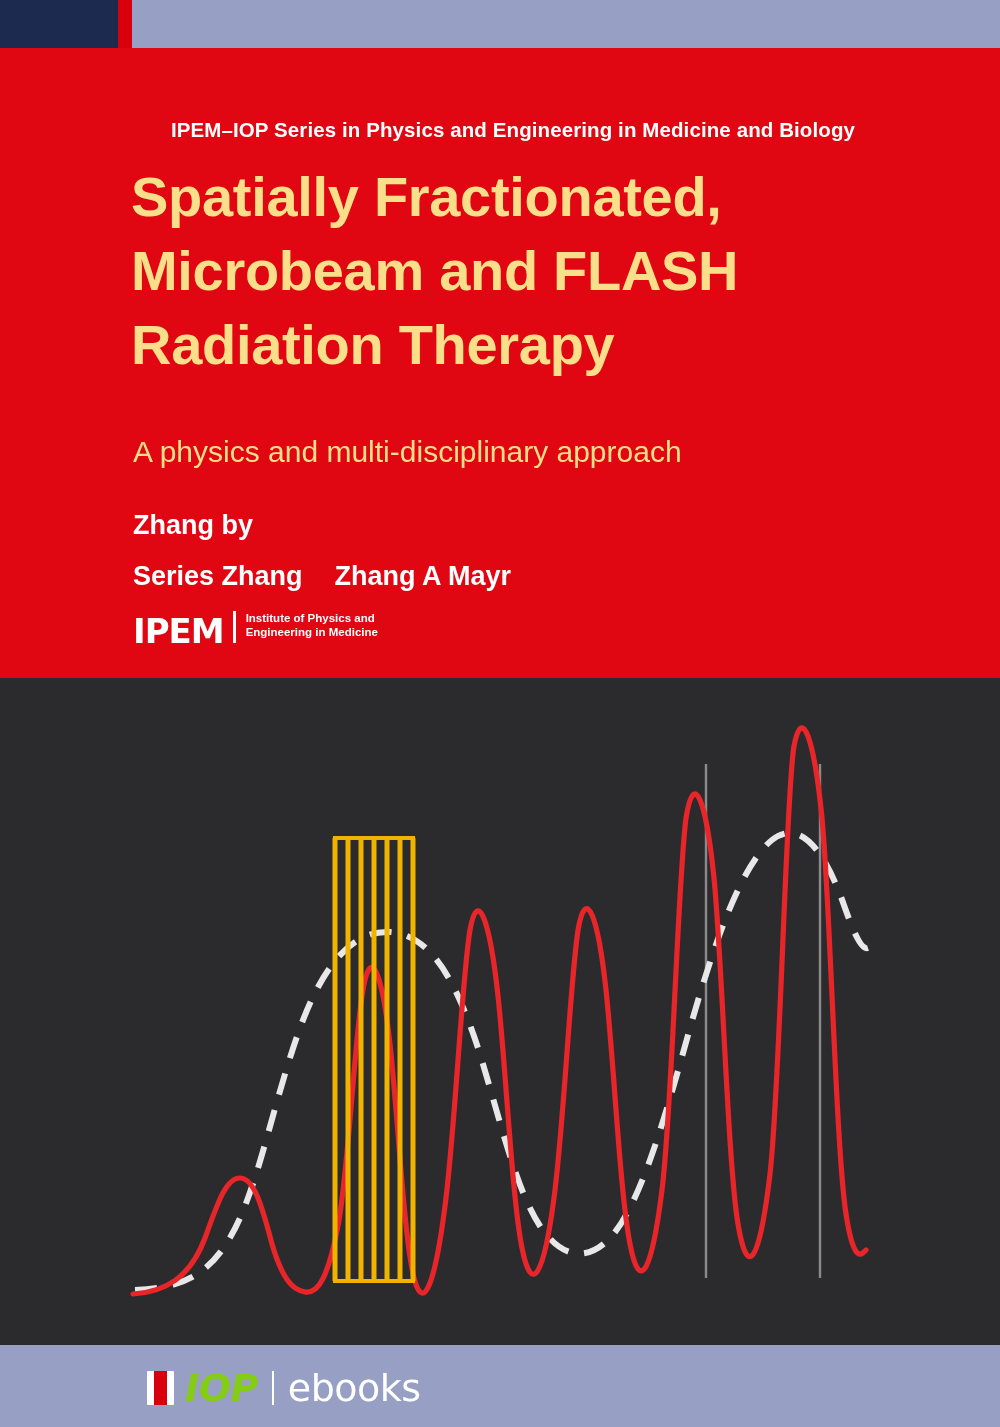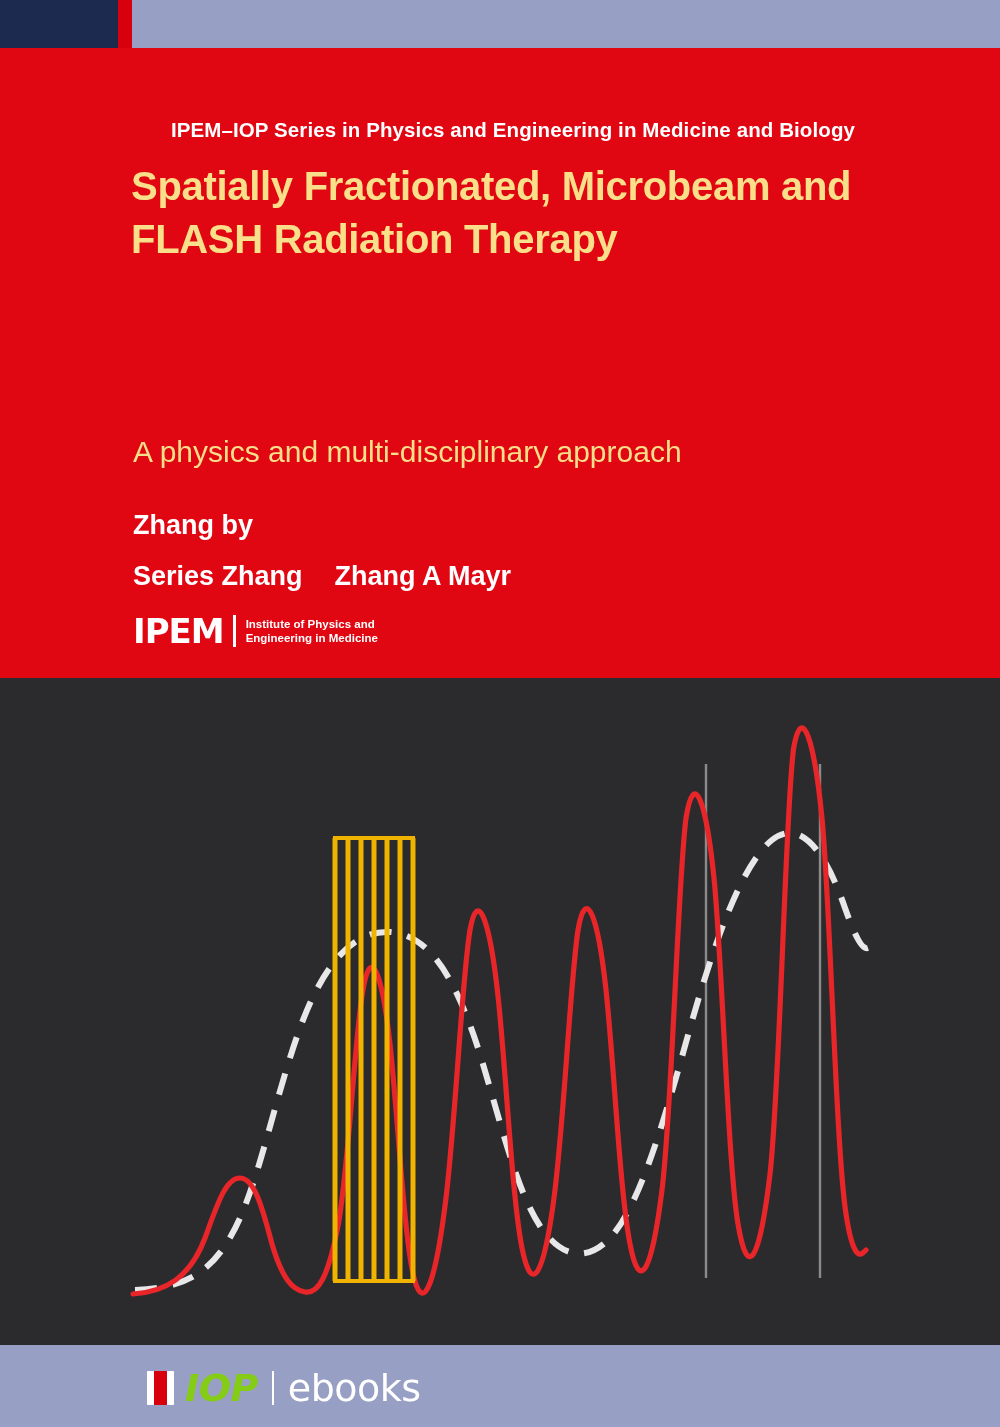--- a/index.html
+++ b/index.html
@@ -57,21 +57,21 @@
     font-weight: bold;
     letter-spacing: 0.1px;
     margin-left: 38px;
   }
   .title {
     position: absolute;
     left: 131px;
     top: 112px;
     width: 740px;
     color: #fadf8a;
-    font-size: 40px;
+    font-size: 56px;
     line-height: 1.32;
     font-weight: bold;
     letter-spacing: -0.3px;
   }
   .subtitle {
     position: absolute;
     left: 133px;
     top: 355px;
     width: 780px;
     color: #fadf8a;
@@ -96,21 +96,21 @@
     font-weight: bold;
   }
   .editors span.ed2 { margin-left: 32px; }
   
   .ipem-logo {
     position: absolute;
     left: 133px;
     top: 563px;
     height: 40px;
     display: flex;
-    align-items: center;
+    align-items: flex-start;
   }
   .ipem-word {
     color: #ffffff;
     font-size: 34px;
     font-weight: bold;
     letter-spacing: -1px;
     font-family: "DejaVu Sans", sans-serif;
   }
   .ipem-rule {
     width: 3px;

